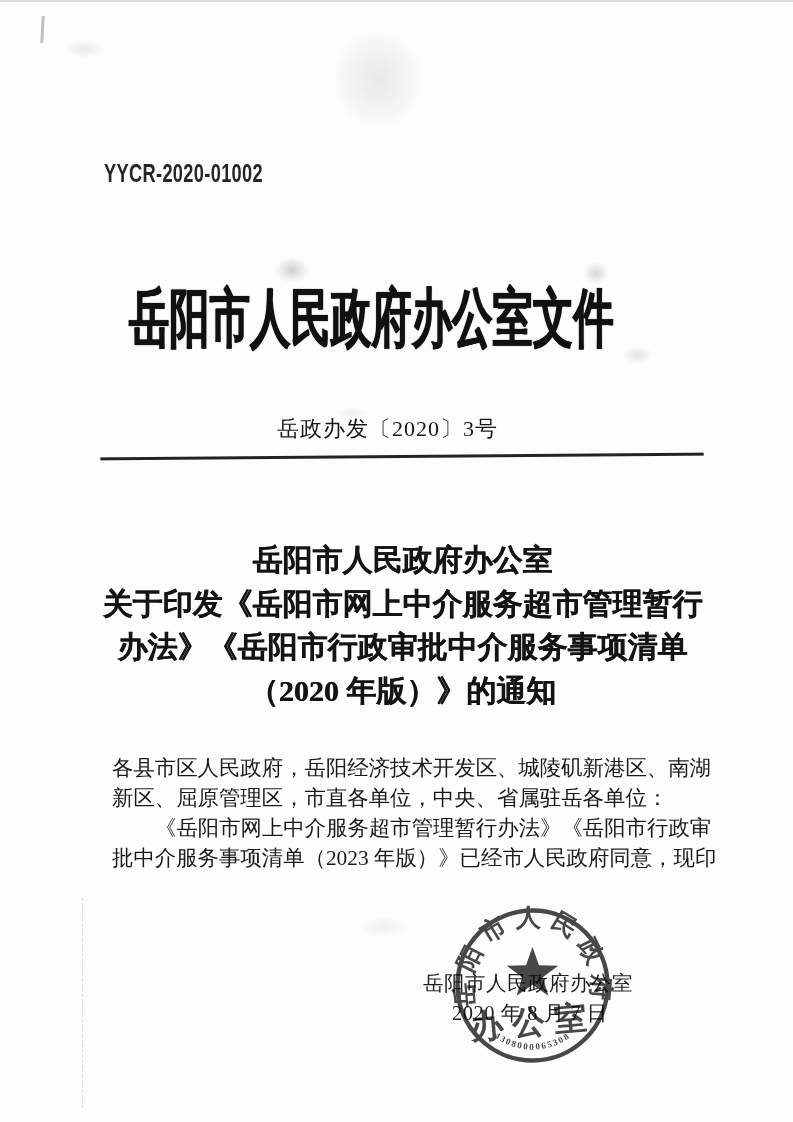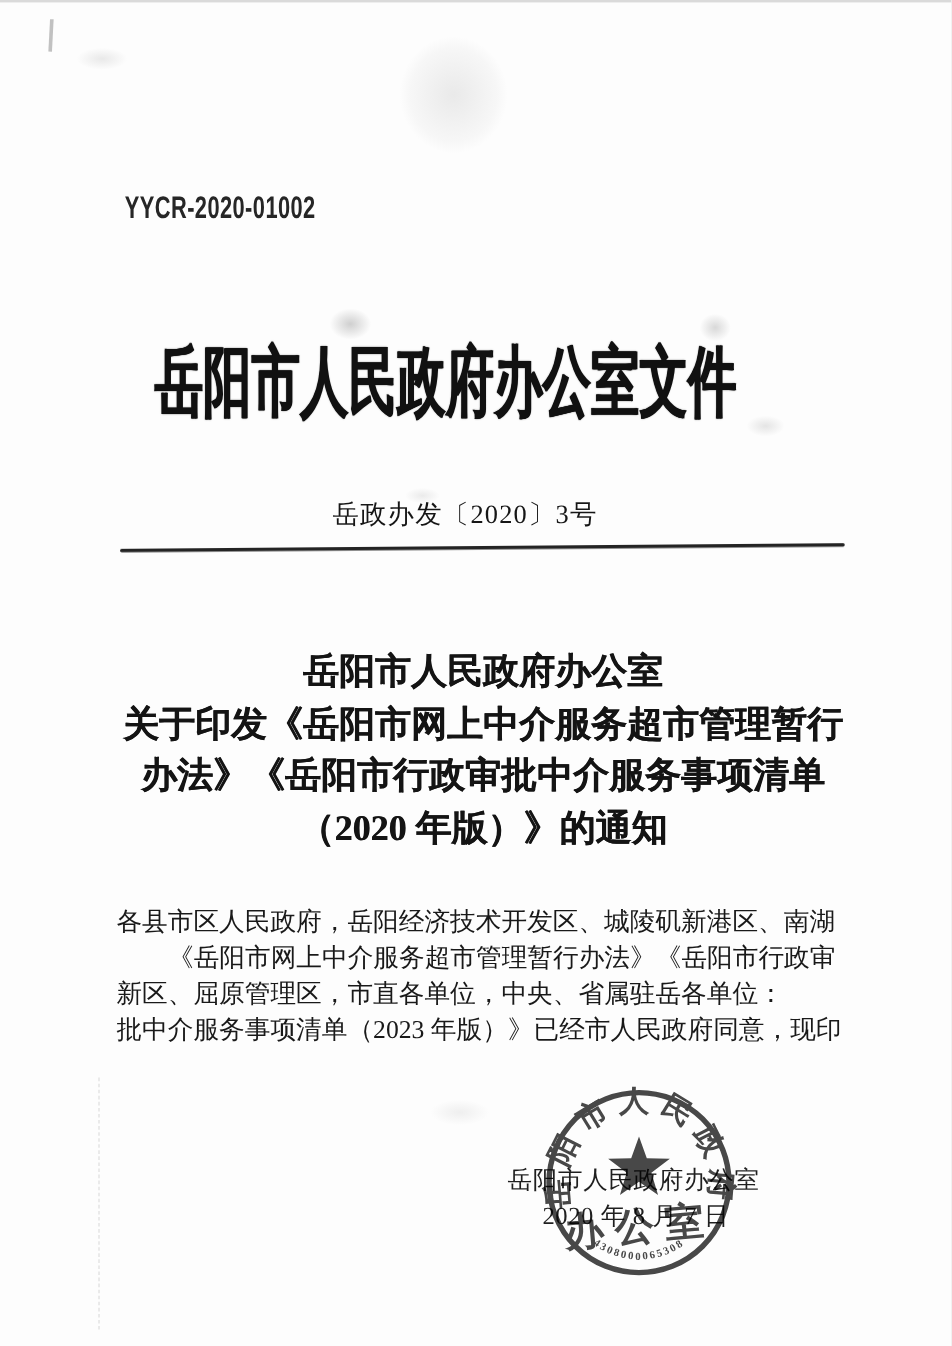--- a/index.html
+++ b/index.html
@@ -49,21 +49,21 @@
     background:#242424; border-radius:2px; transform:rotate(-0.45deg);
     filter:blur(0.3px);
   }
   .title-block {
     position:absolute; left:6px; top:538px; width:793px; text-align:center;
     font-size:30px; line-height:43.5px; font-weight:bold; color:#141414;
     text-shadow:0.4px 0 0 currentColor;
   }
   .title-block .tline { white-space:nowrap; }
   .body-text {
-    position:absolute; left:97px; top:753px; width:602px;
+    position:absolute; left:112px; top:753px; width:602px;
     font-size:21.4px; line-height:30px; color:#191919;
   }
   .body-text .line { white-space:nowrap; }
   .body-text .indent { text-indent:43px; }
   .sig-name {
     position:absolute; left:423px; top:969px;
     font-size:20.5px; letter-spacing:0.5px; color:#1f1f1f; white-space:nowrap;
   }
   .sig-date {
     position:absolute; left:452px; top:999px;
@@ -101,22 +101,22 @@
 
   <div class="title-block">
     <div class="tline">岳阳市人民政府办公室</div>
     <div class="tline">关于印发《岳阳市网上中介服务超市管理暂行</div>
     <div class="tline">办法》《岳阳市行政审批中介服务事项清单</div>
     <div class="tline">（2020 年版）》的通知</div>
   </div>
 
   <div class="body-text">
     <div class="line">各县市区人民政府，岳阳经济技术开发区、城陵矶新港区、南湖</div>
+    <div class="line">新区、屈原管理区，市直各单位，中央、省属驻岳各单位：</div>
     <div class="line indent">《岳阳市网上中介服务超市管理暂行办法》《岳阳市行政审</div>
-    <div class="line">新区、屈原管理区，市直各单位，中央、省属驻岳各单位：</div>
     <div class="line">批中介服务事项清单（2023 年版）》已经市人民政府同意，现印</div>
   </div>
 
   <div class="sig-name">岳阳市人民政府办公室</div>
   <div class="sig-date">2020 年 8 月 7 日</div>
 
   <svg class="seal-svg" width="793" height="1122" viewBox="0 0 793 1122">
     <defs>
       <path id="ringPath" d="M 476.1 1006 A 60 60 0 1 1 588.9 1006" fill="none"></path>
       <path id="codePath" d="M 477 1017.5 A 64 64 0 0 0 588 1017.5" fill="none"></path>

